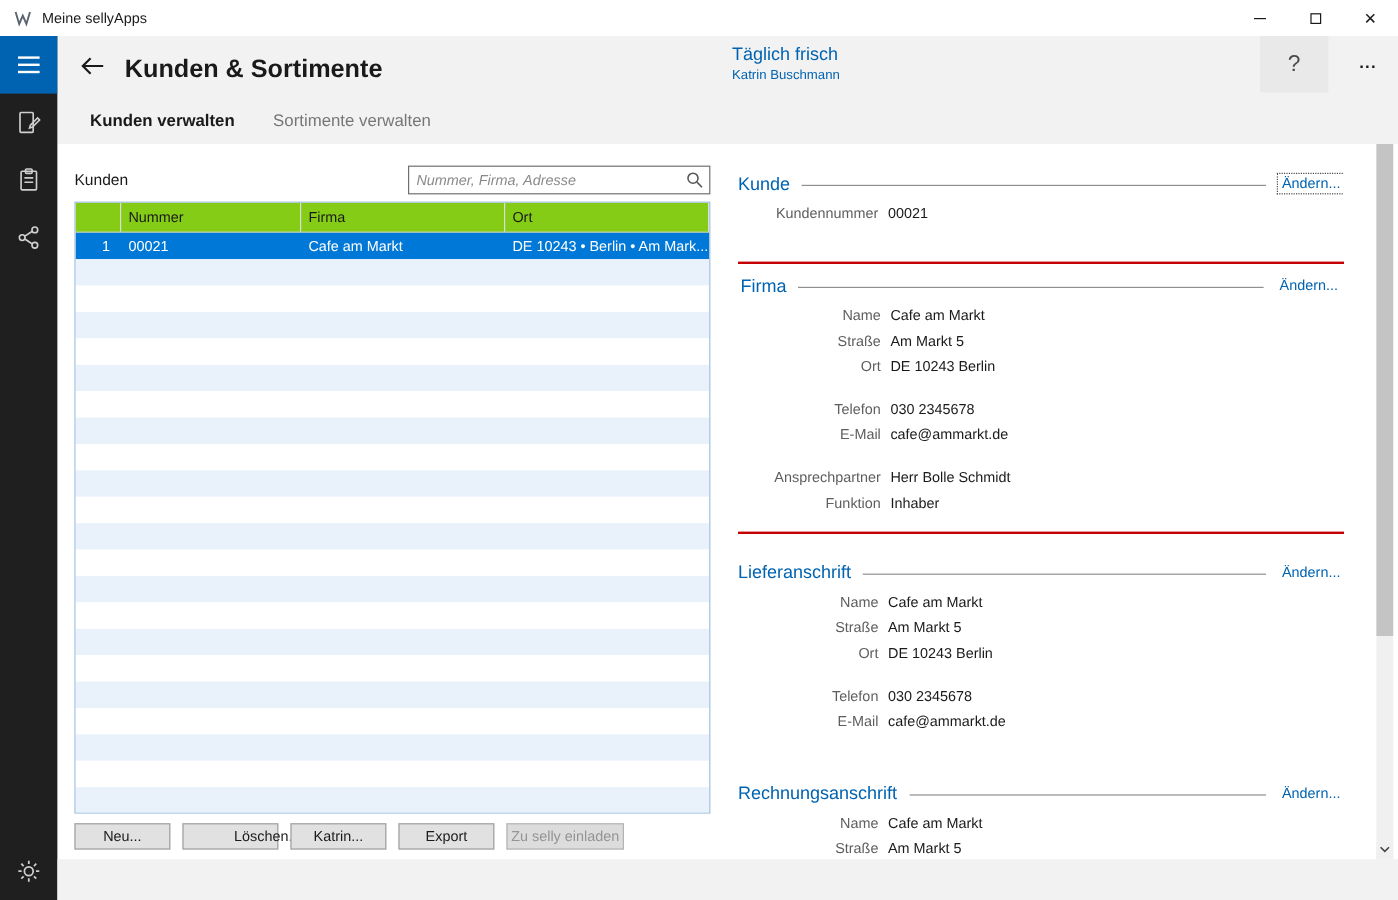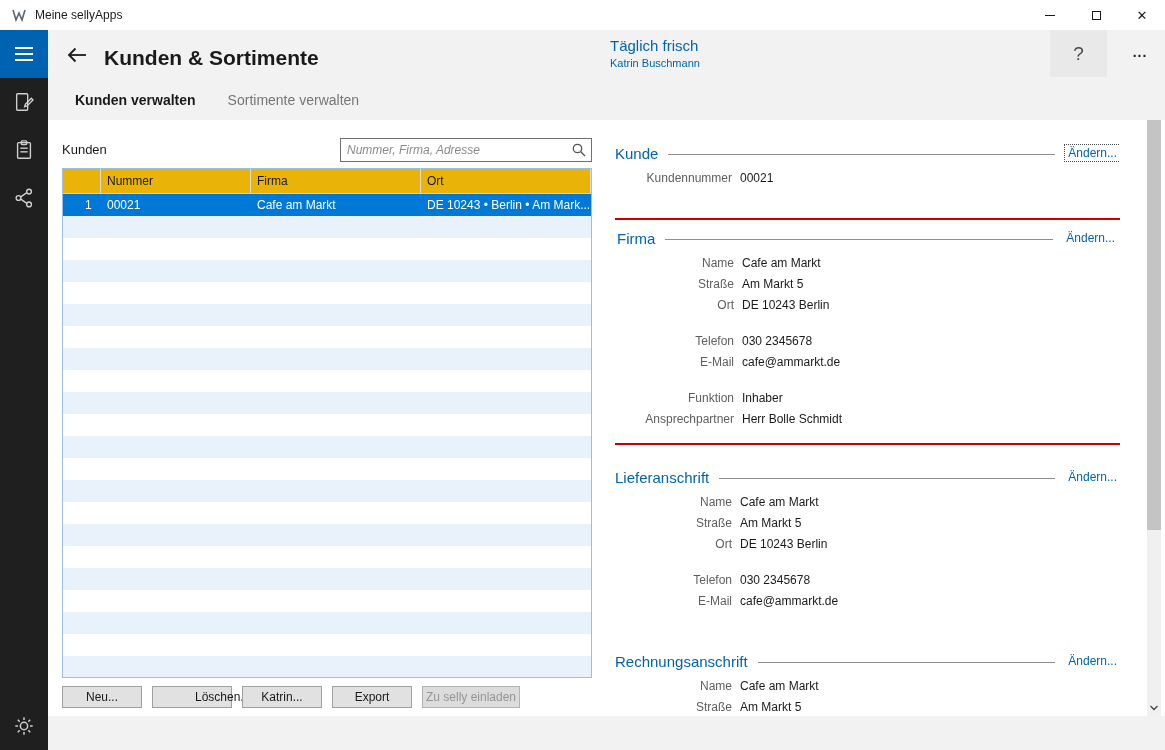--- a/index.html
+++ b/index.html
@@ -52,21 +52,21 @@
   .list-panel { position:absolute; left:14px; top:0; width:566px; height:630px; }
   .panel-title { position:absolute; left:0; top:22px; font-size:13px; color:#1a1a1a; }
   .search-box { position:absolute; left:278px; top:18px; width:252px; height:24px; }
   .search-box input { width:100%; height:100%; border:1px solid #707070; padding:2px 24px 2px 6px;
                       font-size:12px; font-family:"Liberation Sans", sans-serif; color:#1a1a1a; outline:none; }
   .search-box input::placeholder { color:#8a8a8a; font-style:italic; }
   .search-icon { position:absolute; right:5px; top:4px; width:16px; height:16px; cursor:pointer; }
 
   .table { position:absolute; left:0; top:48px; width:530px; height:510px; border:1px solid #9cbfdd;
            background:#fff; overflow:hidden; }
-  .thead { display:flex; height:25px; background:#eab308; border-bottom:1px solid #cfcfcf; }
+  .thead { display:flex; height:25px; background:#84cc16; border-bottom:1px solid #cfcfcf; }
   .thead .cell { font-size:12px; color:#1a1a1a; padding:5px 0 0 6px; border-right:1px solid #dcdcdc; }
   .trow { display:flex; height:22px; }
   .trow .cell { font-size:12px; padding:4px 0 0 6px; white-space:nowrap; overflow:hidden; }
   .trow.selected { background:#0078d7; color:#fff; }
   .trow.stripe { background:#e9f2fb; }
   .trow.plain { background:#ffffff; }
   .c0 { width:38px; } .c1 { width:150px; } .c2 { width:170px; } .c3 { flex:1; }
   .center { text-align:left; padding-left:22px !important; }
 
   .button-bar { position:absolute; left:0; top:566px; height:22px; width:530px; }
@@ -273,26 +273,26 @@
           <div class="frow" data-name="field-row">
             <span class="f-label" data-name="field-label">Telefon</span>
             <span class="f-value" data-name="field-value">030 2345678</span>
           </div>
           <div class="frow" data-name="field-row">
             <span class="f-label" data-name="field-label">E-Mail</span>
             <span class="f-value" data-name="field-value">cafe@ammarkt.de</span>
           </div>
           <div class="spacer" data-name="field-spacer"></div>
           <div class="frow" data-name="field-row">
+            <span class="f-label" data-name="field-label">Ansprechpartner</span>
+            <span class="f-value" data-name="field-value">Herr Bolle Schmidt</span>
+          </div>
+          <div class="frow" data-name="field-row">
             <span class="f-label" data-name="field-label">Funktion</span>
             <span class="f-value" data-name="field-value">Inhaber</span>
-          </div>
-          <div class="frow" data-name="field-row">
-            <span class="f-label" data-name="field-label">Ansprechpartner</span>
-            <span class="f-value" data-name="field-value">Herr Bolle Schmidt</span>
           </div>
         </section>
         <section class="section" data-name="section-lieferanschrift">
           <div class="sec-head">
             <span class="sec-title" data-name="section-title">Lieferanschrift</span>
             <span class="sec-line" data-name="section-divider"></span>
             <span class="change-link" data-name="change-link">Ändern...</span>
           </div>
           <div class="frow" data-name="field-row">
             <span class="f-label" data-name="field-label">Name</span>

